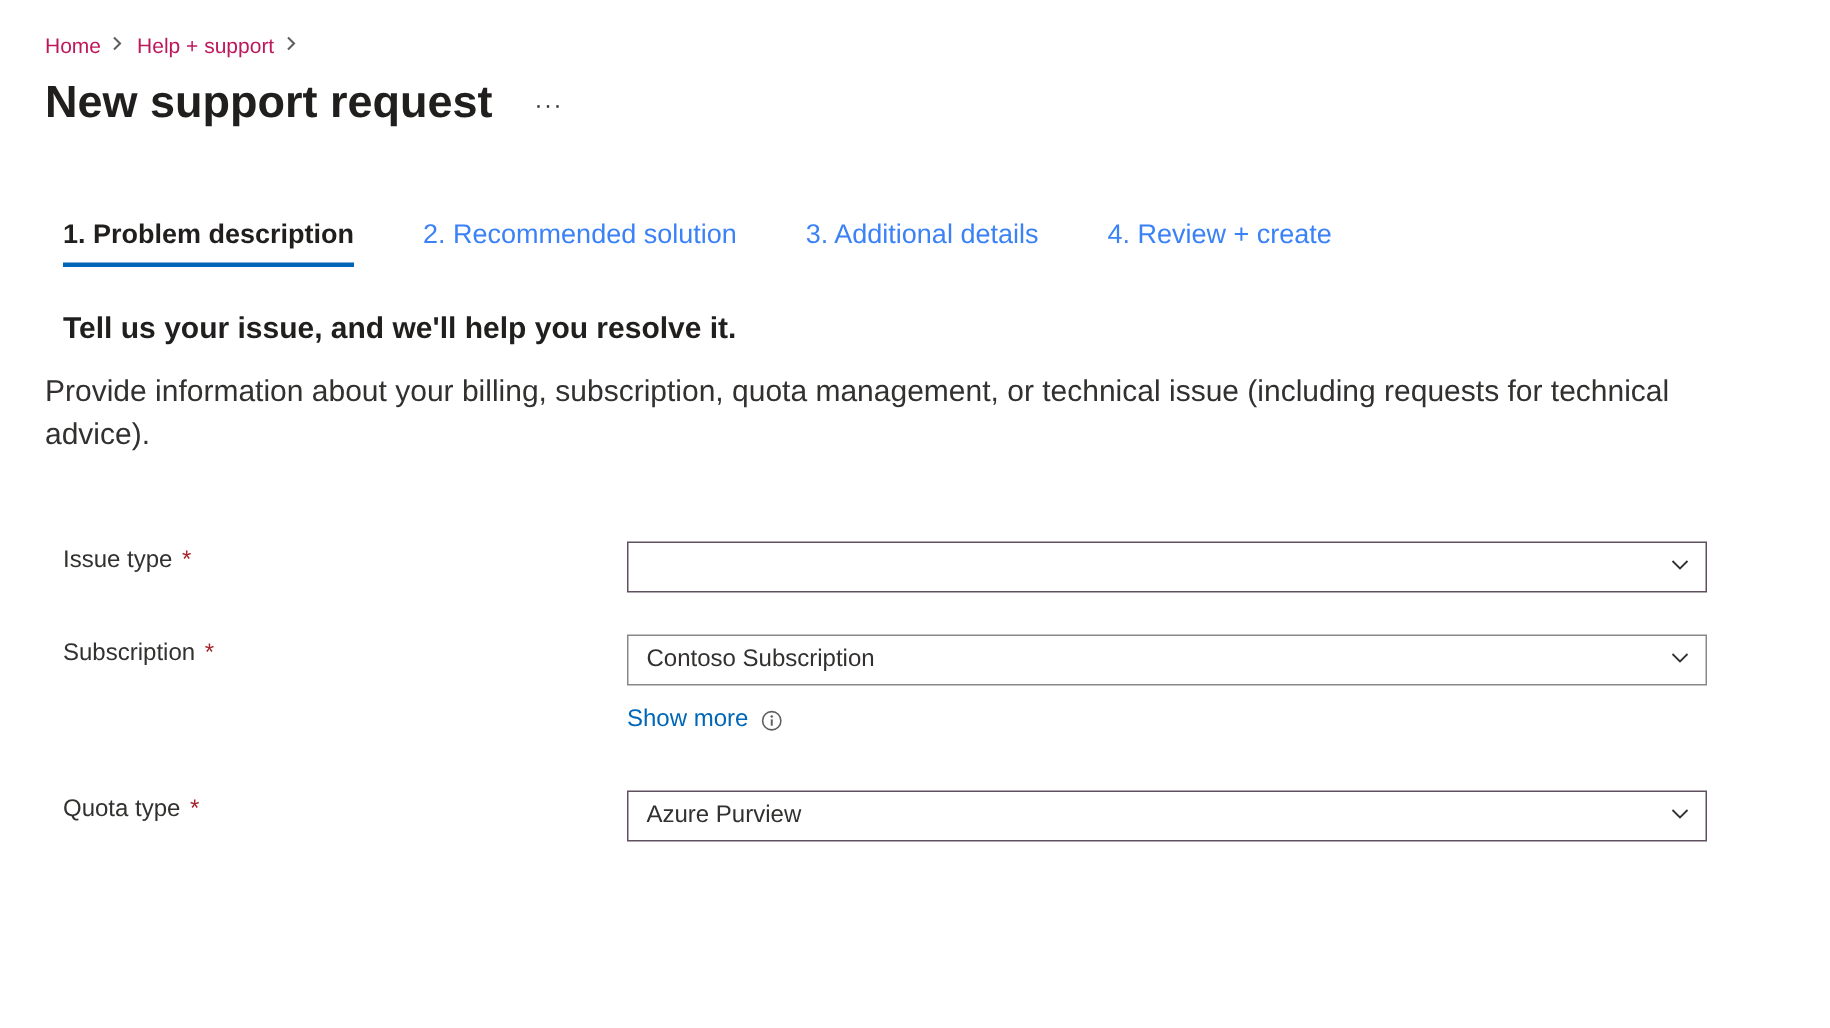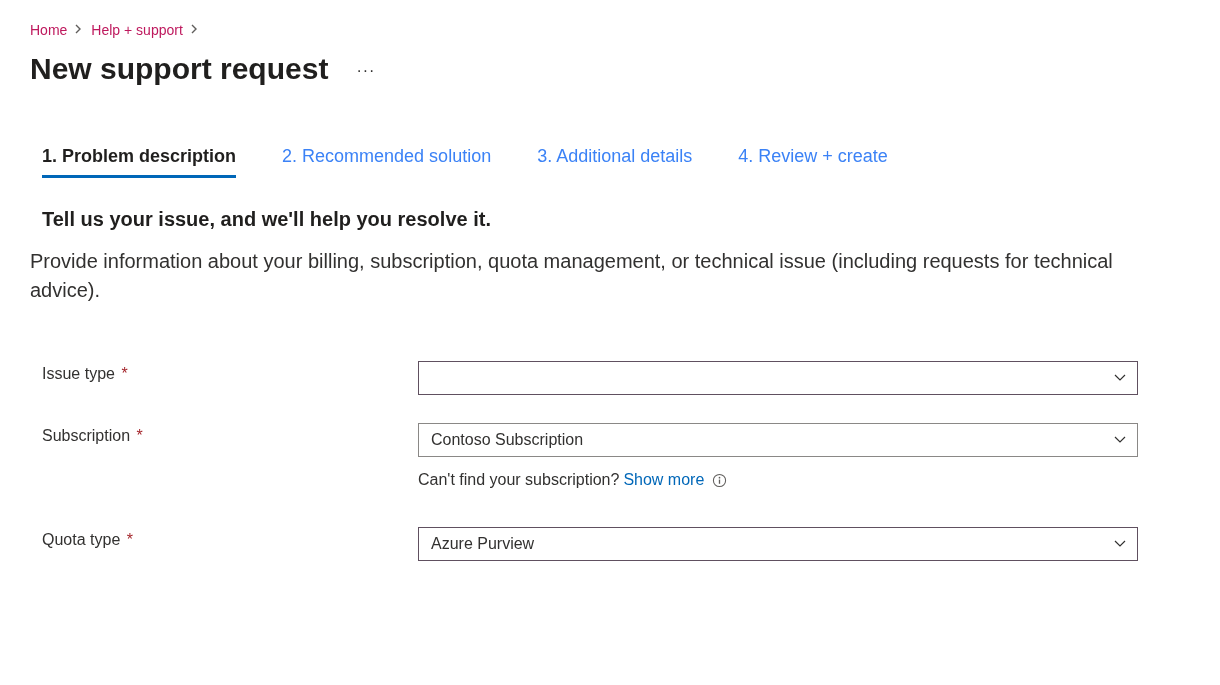--- a/index.html
+++ b/index.html
@@ -202,21 +202,20 @@
   <div class="form-field-col">
     <div class="dropdown">
       <span>Contoso Subscription</span>
       <span class="chev">
         <svg width="14" height="10" viewBox="0 0 14 10">
             <path d="M2 2 L7 7 L12 2" stroke="#323130" stroke-width="1.2" fill="none"></path>
           </svg>
       </span>
     </div>
     <div class="helper-text">
-      <span>Can't find your subscription? </span>
       <span class="link">Show more</span>
       <span class="info-icon">
         <svg width="15" height="15" viewBox="0 0 16 16">
             <circle cx="8" cy="8" r="6.5" stroke="#605e5c" stroke-width="1.1" fill="none"></circle>
             <circle cx="8" cy="5" r="0.9" fill="#605e5c"></circle>
             <rect x="7.3" y="7" width="1.4" height="4.5" fill="#605e5c"></rect>
           </svg>
       </span>
     </div>
   </div>

